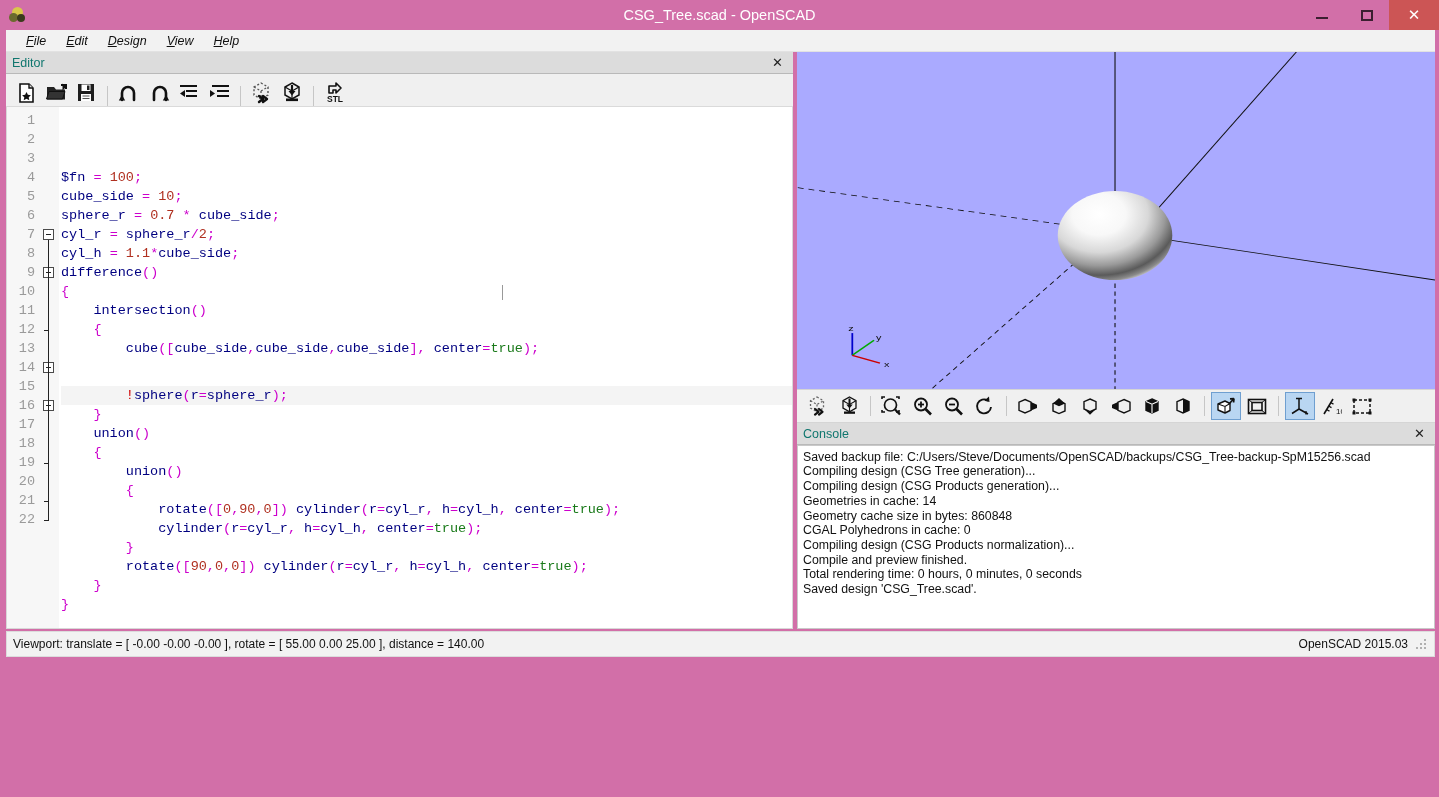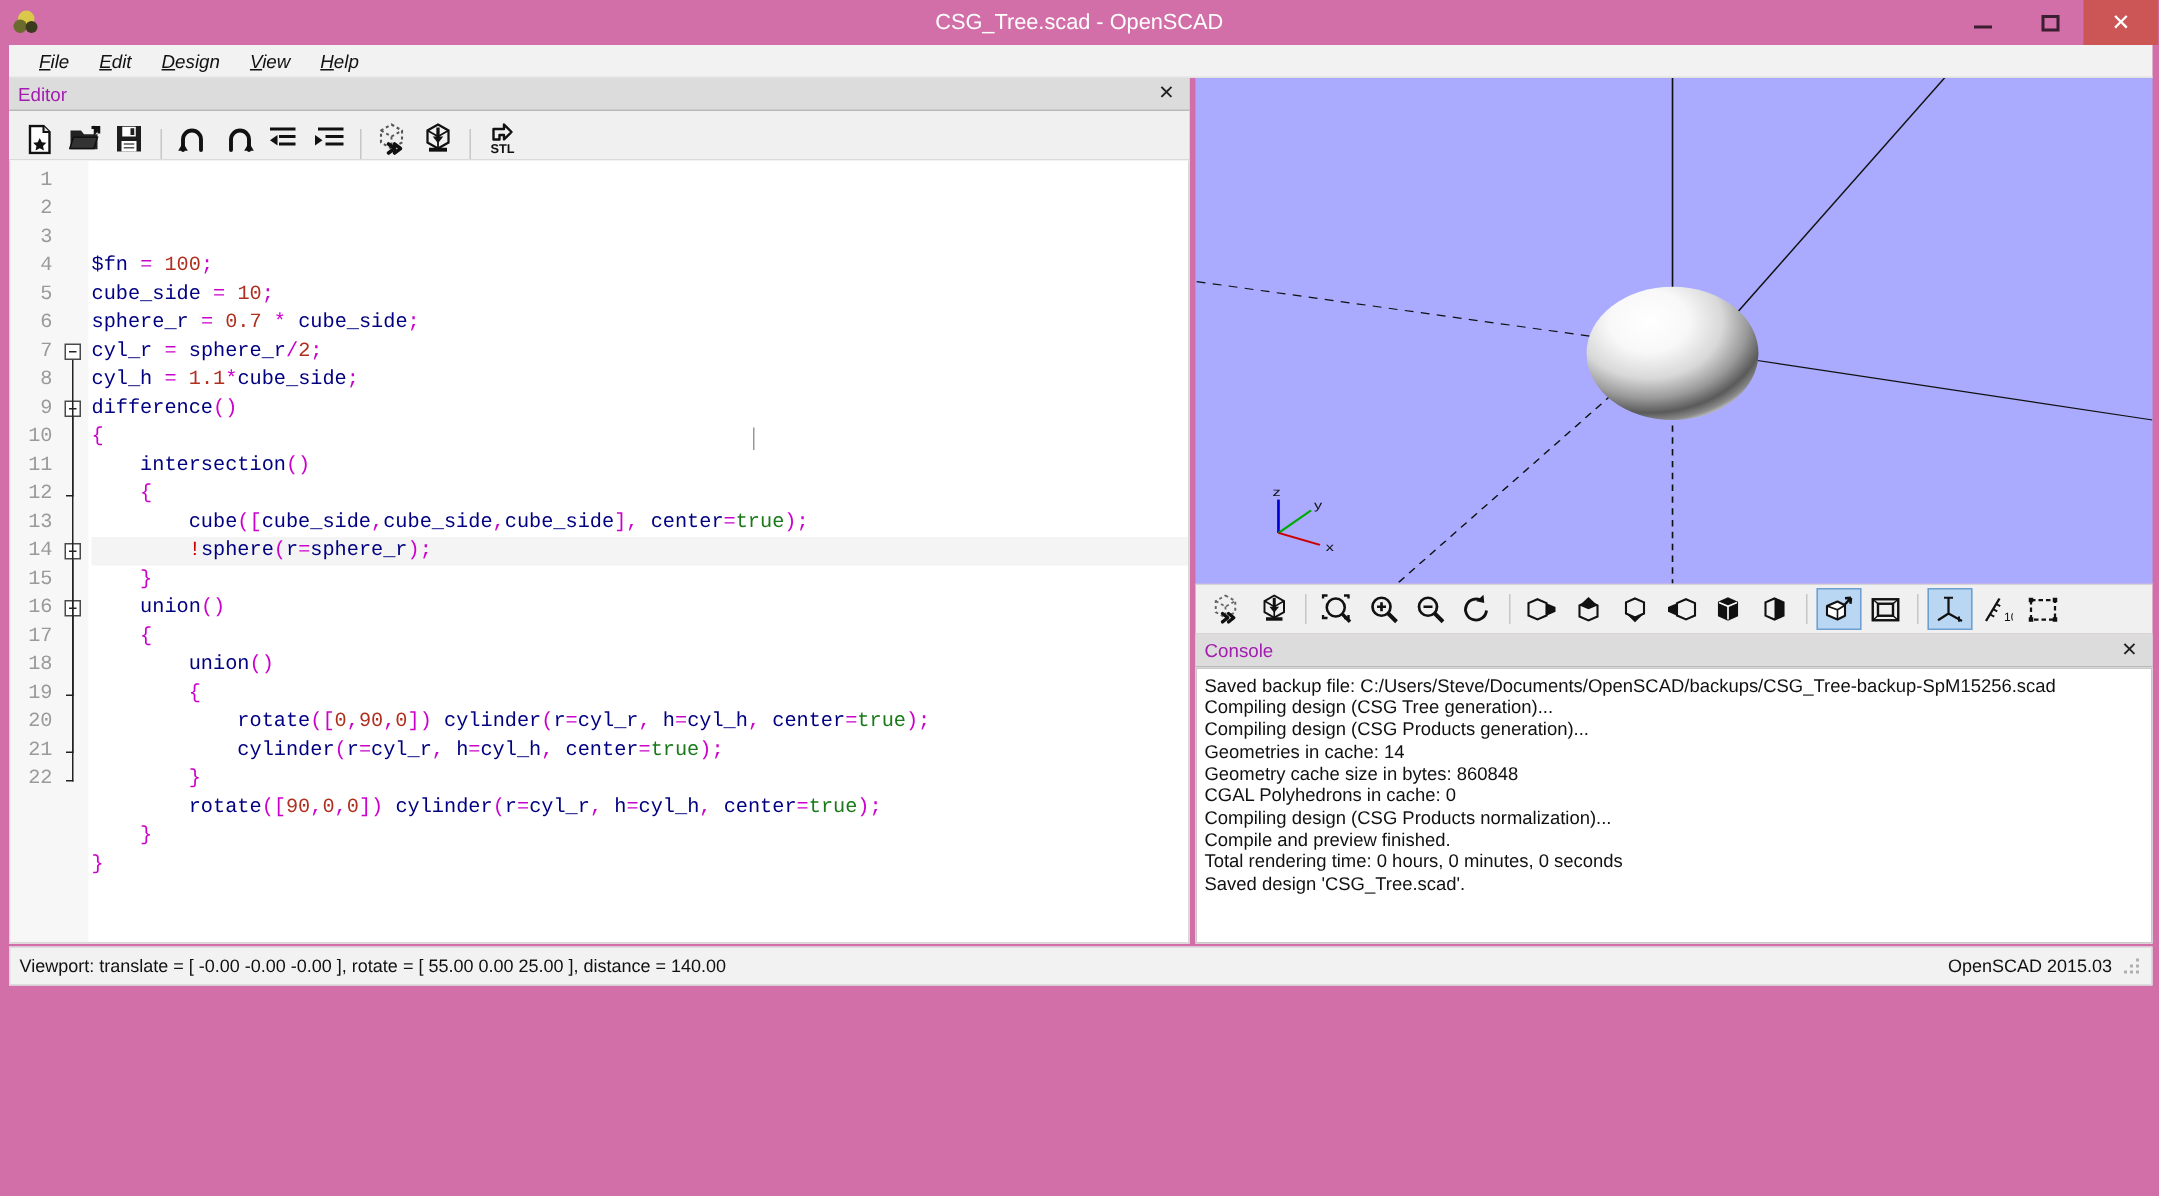--- a/index.html
+++ b/index.html
@@ -84,21 +84,21 @@
     background: #f0f0f0;
     min-height: 0;
   }
   .dock-title {
     height: 22px; background: #dcdcdc;
     display: flex; align-items: center;
     border-bottom: 1px solid #b9b9b9;
     flex: 0 0 22px;
     padding: 0 6px;
   }
-  .dock-title .label { font-size: 12.5px; color: #a21caf; }
+  .dock-title .label { font-size: 12.5px; color: #0f766e; }
   .dock-title .closer {
     margin-left: auto; font-size: 13px; color: #222;
     font-family: "DejaVu Sans", sans-serif; cursor: default;
     padding: 0 4px;
   }
 
   #editor-toolbar {
     height: 33px; background: #f0f0f0;
     display: flex; align-items: flex-end; gap: 2px;
     border-bottom: 1px solid #dadada;
@@ -155,21 +155,21 @@
     position: absolute; width: 5px; height: 1px; background: #222;
   }
 
   #code-text {
     flex: 1 1 auto; padding-top: 4px; padding-left: 2px;
     white-space: pre;
     position: relative;
     overflow: hidden;
   }
   #code-text .cl { height: 19px; }
-  #code-text .cl.hl { background: #f4f4f4; }
+  #code-text .cl.hl { background: #f4f4f4; margin-top: 28px; }
   .k-id    { color: #000080; }
   .k-num   { color: #b03020; }
   .k-punct { color: #cc00cc; }
   .k-true  { color: #1a7a1a; }
   .k-bang  { color: #d00000; }
   .k-plain { color: #000000; }
   #caret {
     position: absolute; width: 1px; height: 15px;
     background: #999; left: 443px; top: 178px;
   }

